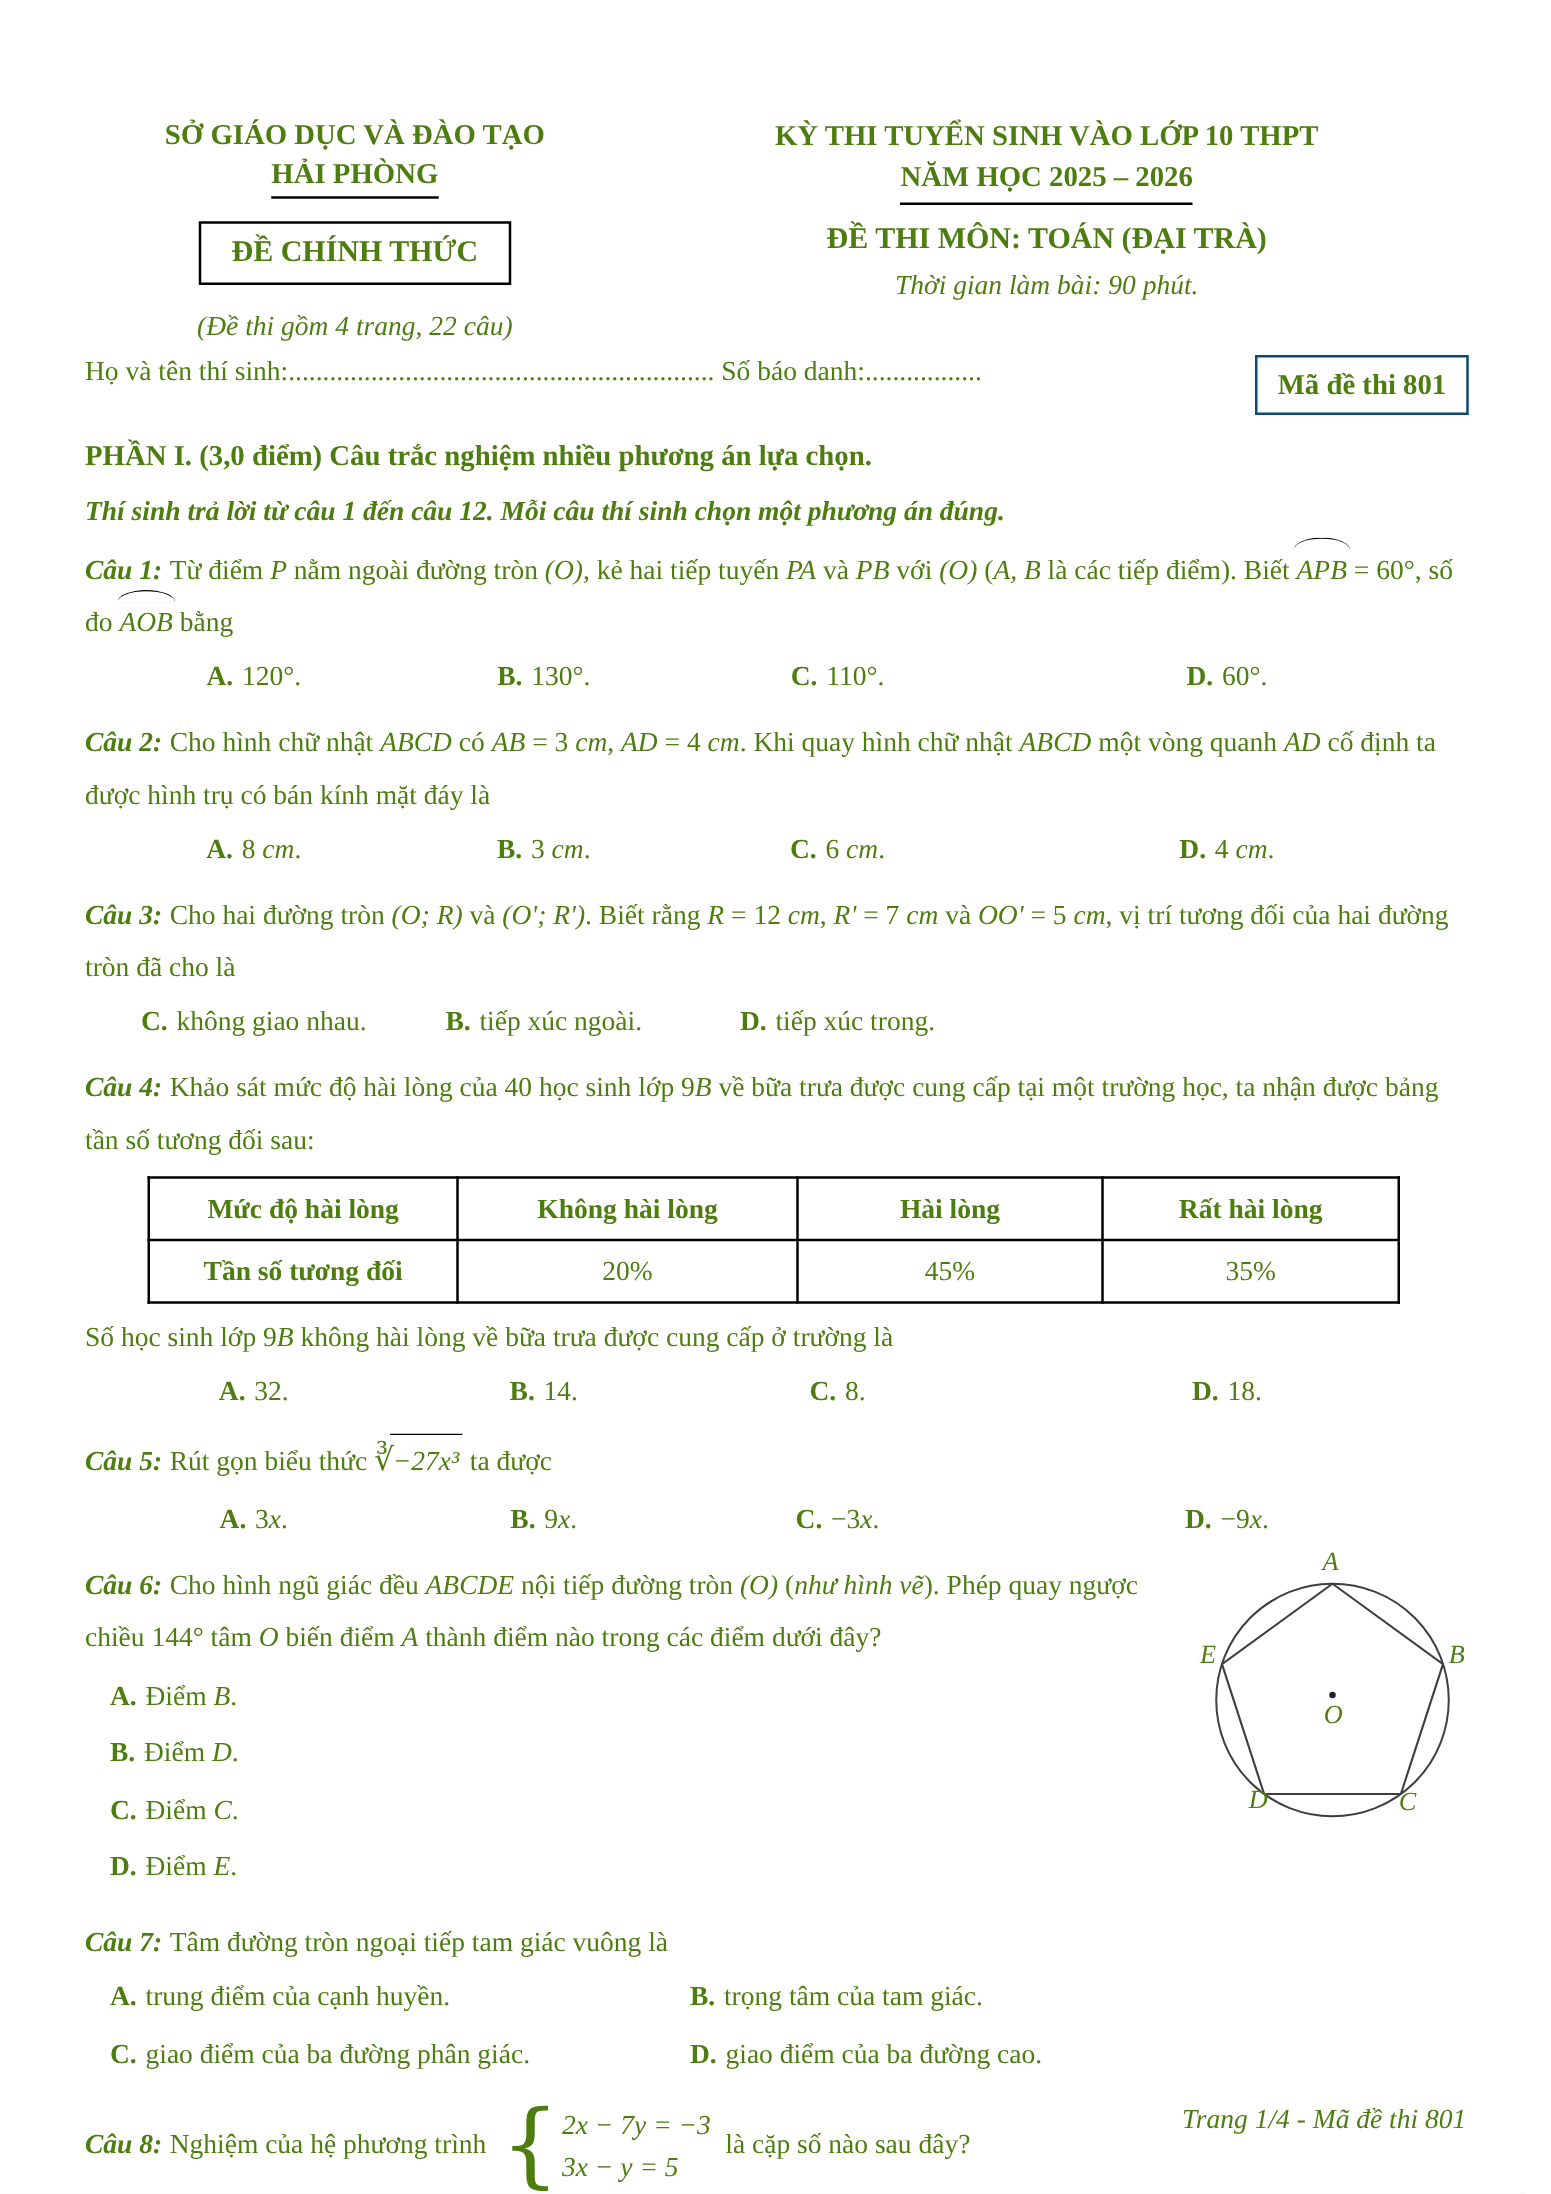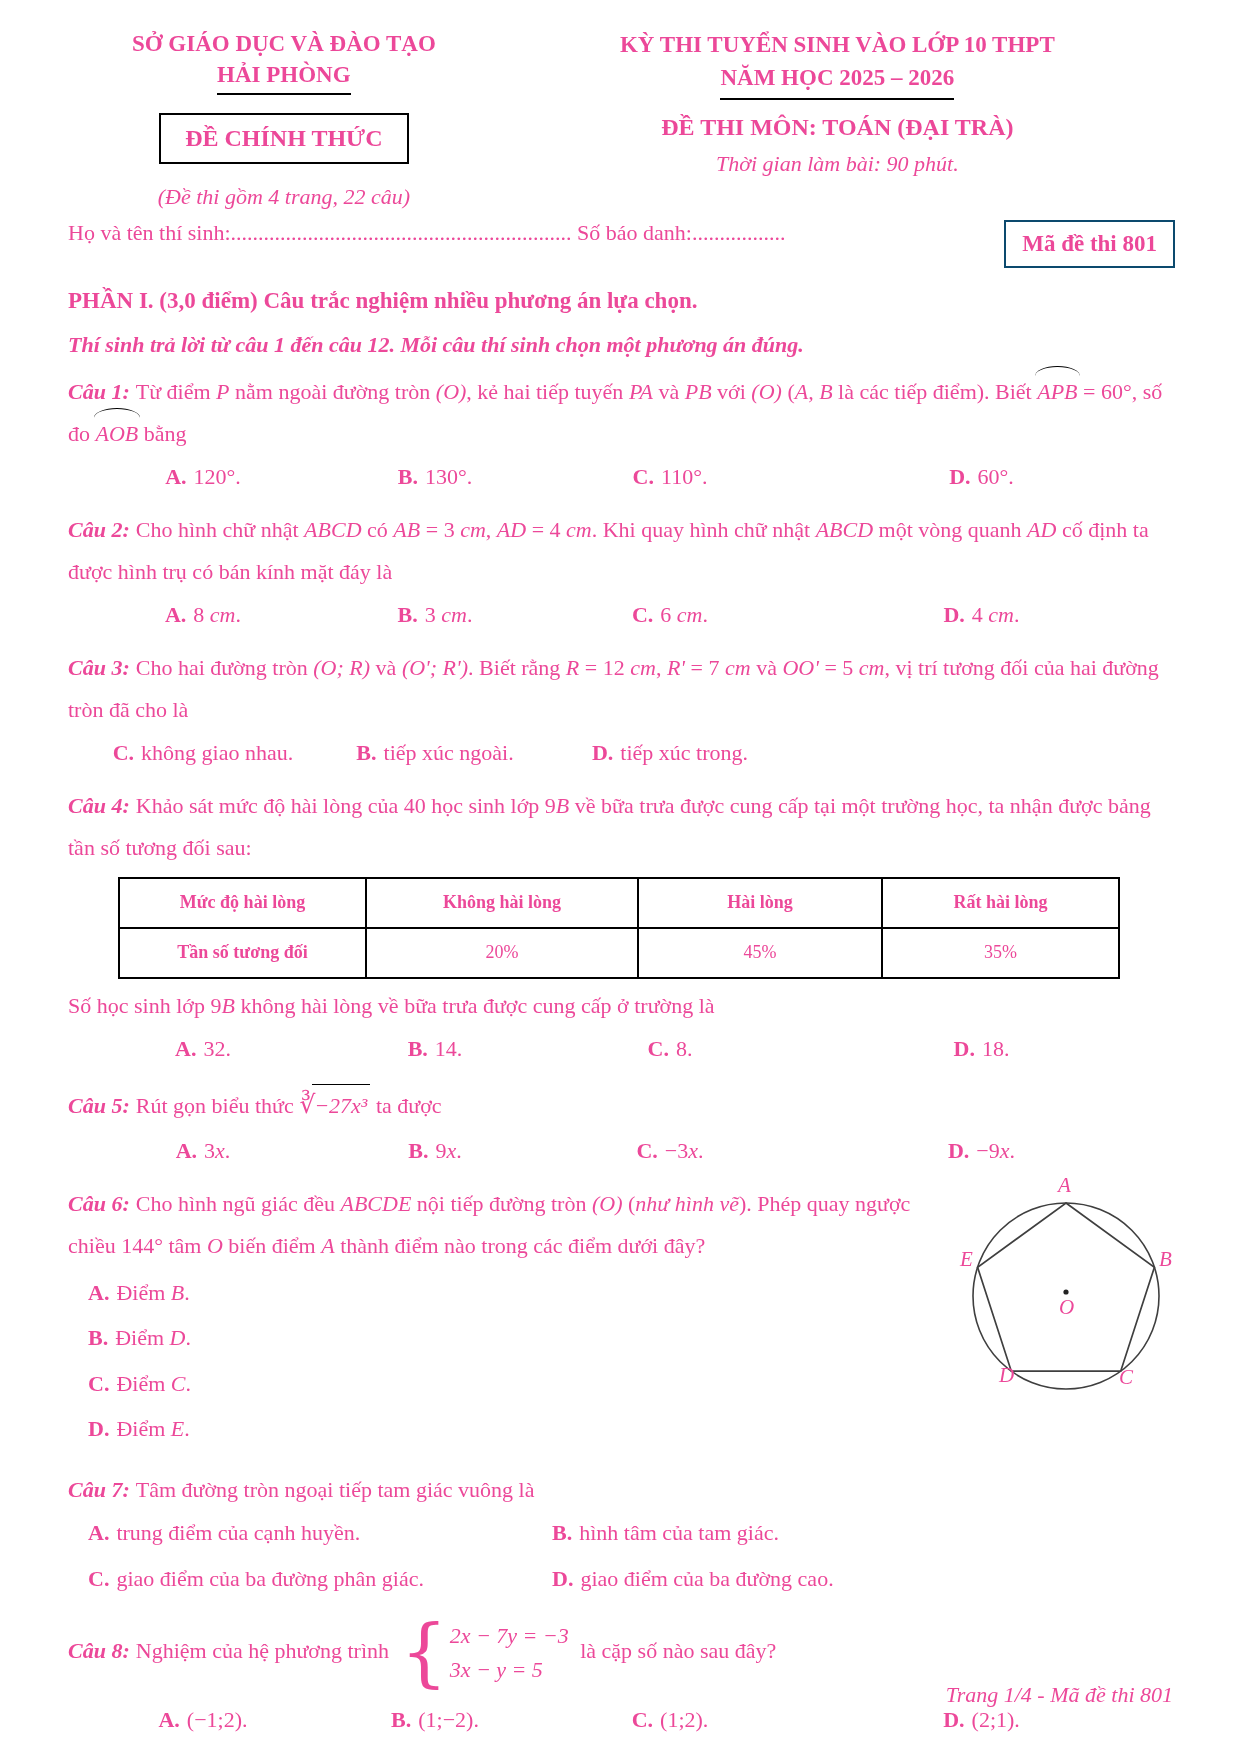--- a/index.html
+++ b/index.html
@@ -1,18 +1,18 @@
 <!DOCTYPE html>
 <html><head>
 <meta charset="utf-8">
 <style>
   html,body{margin:0;padding:0;background:#e8e8e8;}
   .page{
-    width:1241px;height:1755px;background:#ffffff;color:#ec4899;
-    position:relative;box-sizing:border-box;padding:28px 66px 0 68px;
+    width:1241px;height:1755px;background:#ffffff;color:#4d7c0f;
+    position:relative;box-sizing:border-box;padding:92px 66px 0 68px;
     font-family:"Liberation Serif","DejaVu Serif",serif;font-size:22px;
     margin:0 auto;overflow:hidden;
   }
   
   .header{display:flex;}
   .h-left{width:39%;text-align:center;}
   .h-right{width:61%;text-align:center;}
   .org{font-weight:bold;font-size:23px;line-height:1.35;}
   .u{display:inline-block;border-bottom:2px solid #000;padding-bottom:3px;}
   .official-box{display:inline-block;border:2px solid #000;padding:10px 24px;font-weight:bold;font-size:24px;margin:18px 0 12px;}
@@ -45,21 +45,21 @@
   .root{display:inline-block;white-space:nowrap;}
   .root .rad{font-style:normal;font-size:25px;}
   .root .vinc{display:inline-block;border-top:1.6px solid #000;margin-left:-3px;padding:0 3px 0 2px;}
   
   .system{display:inline-flex;align-items:center;vertical-align:middle;margin:0 6px;}
   .brace{font-size:74px;font-weight:100;line-height:0.85;font-family:"DejaVu Serif",serif;}
   .sys-col{display:inline-flex;flex-direction:column;margin-left:2px;}
   .sys-line{line-height:1.55;}
   
   .freq-table{border-collapse:collapse;margin:8px 0 6px 50px;}
-  .freq-table td,.freq-table th{border:2px solid #000;text-align:center;font-size:18px;padding:5px 10px;height:38px;}
+  .freq-table td,.freq-table th{border:2px solid #000;text-align:center;font-size:22px;padding:5px 10px;height:38px;}
   .freq-table th{font-weight:bold;}
   .freq-table .c0{width:225px;font-weight:bold;}
   .freq-table .c1{width:250px;}
   .freq-table .c2{width:222px;}
   .freq-table .c3{width:215px;}
   
   .figure{float:right;width:216px;height:228px;position:relative;margin:-4px 0 0 16px;}
   .figure svg{position:absolute;left:0;top:10px;}
   .v-label{position:absolute;font-style:italic;font-size:21px;}
   .clear{clear:both;}
@@ -186,21 +186,21 @@
       <span class="opt"><b>C.</b><span>Điểm <span class="math">C</span>.</span></span>
       <span class="opt"><b>D.</b><span>Điểm <span class="math">E</span>.</span></span>
     </div>
     <div class="clear"></div>
   </div>
 
   <div class="question">
     <p class="q-body"><b class="q-num">Câu 7:</b><span>Tâm đường tròn ngoại tiếp tam giác vuông là</span></p>
     <div class="opts cols2">
       <span class="opt"><b>A.</b><span>trung điểm của cạnh huyền.</span></span>
-      <span class="opt"><b>B.</b><span>hình tâm của tam giác.</span></span>
+      <span class="opt"><b>B.</b><span>trọng tâm của tam giác.</span></span>
       <span class="opt"><b>C.</b><span>giao điểm của ba đường phân giác.</span></span>
       <span class="opt"><b>D.</b><span>giao điểm của ba đường cao.</span></span>
     </div>
   </div>
 
   <div class="question">
     <p class="q-body" style="margin-top:20px"><b class="q-num">Câu 8:</b><span>Nghiệm của hệ phương trình <span class="system">
             <span class="brace">{</span>
             <span class="sys-col">
               <span class="math sys-line">2x − 7y = −3</span>

